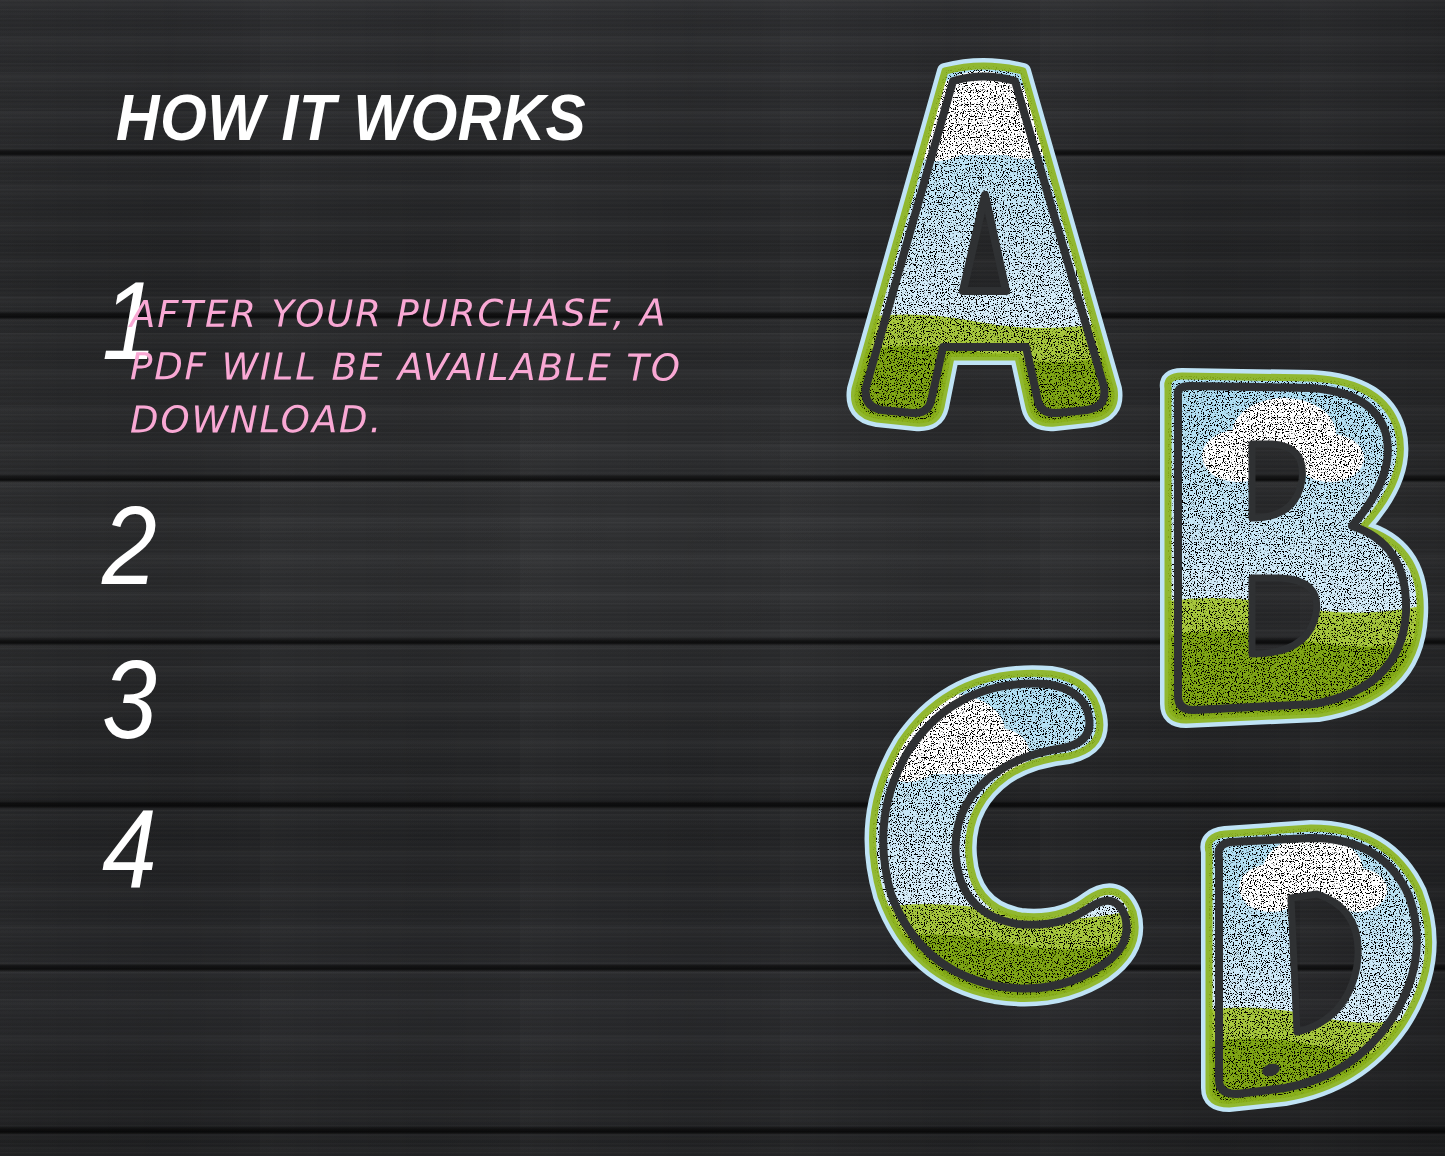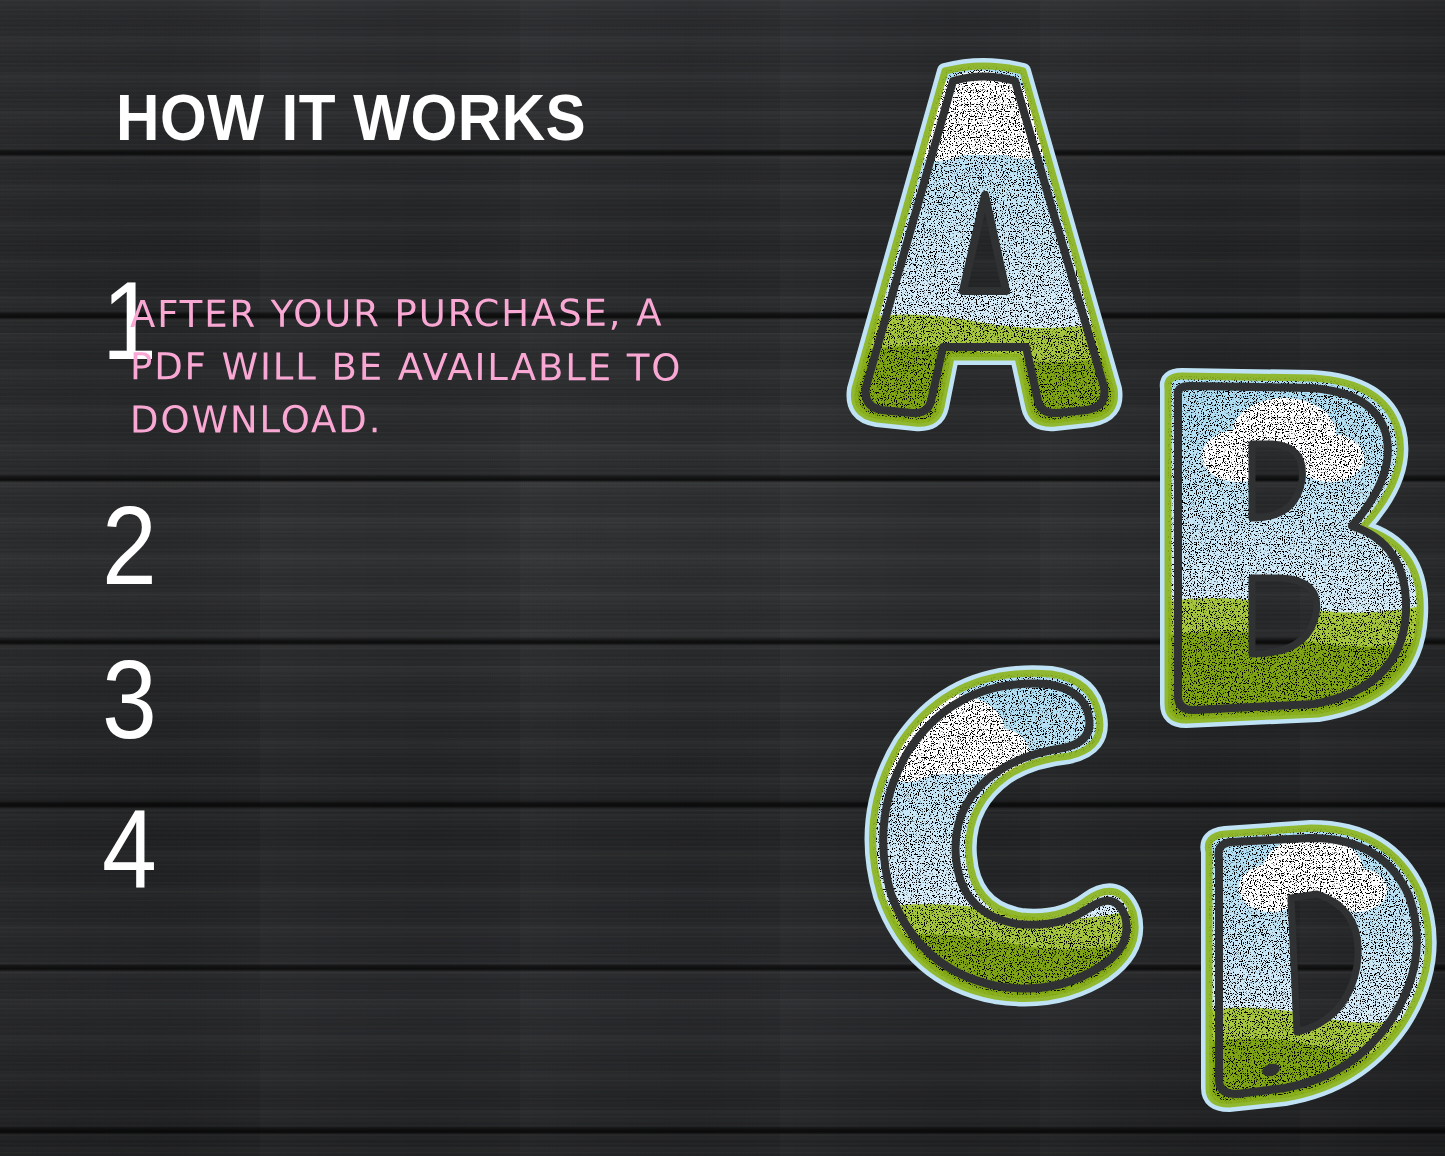--- a/index.html
+++ b/index.html
@@ -71,20 +71,21 @@
                 rgba(0,0,0,0) 0%, rgba(0,0,0,0.18) 62%, rgba(0,0,0,0.45) 100%);
     pointer-events: none;
   }
 
   
   .content {
     position: absolute;
     left: 0; top: 0;
     width: 830px;
     height: 100%;
+    font-style: italic;
   }
 
   .page-title {
     position: absolute;
     left: 116px;
     top: 86px;
     color: #ffffff;
     font-size: 64px;
     font-weight: 700;
     letter-spacing: 0.5px;

